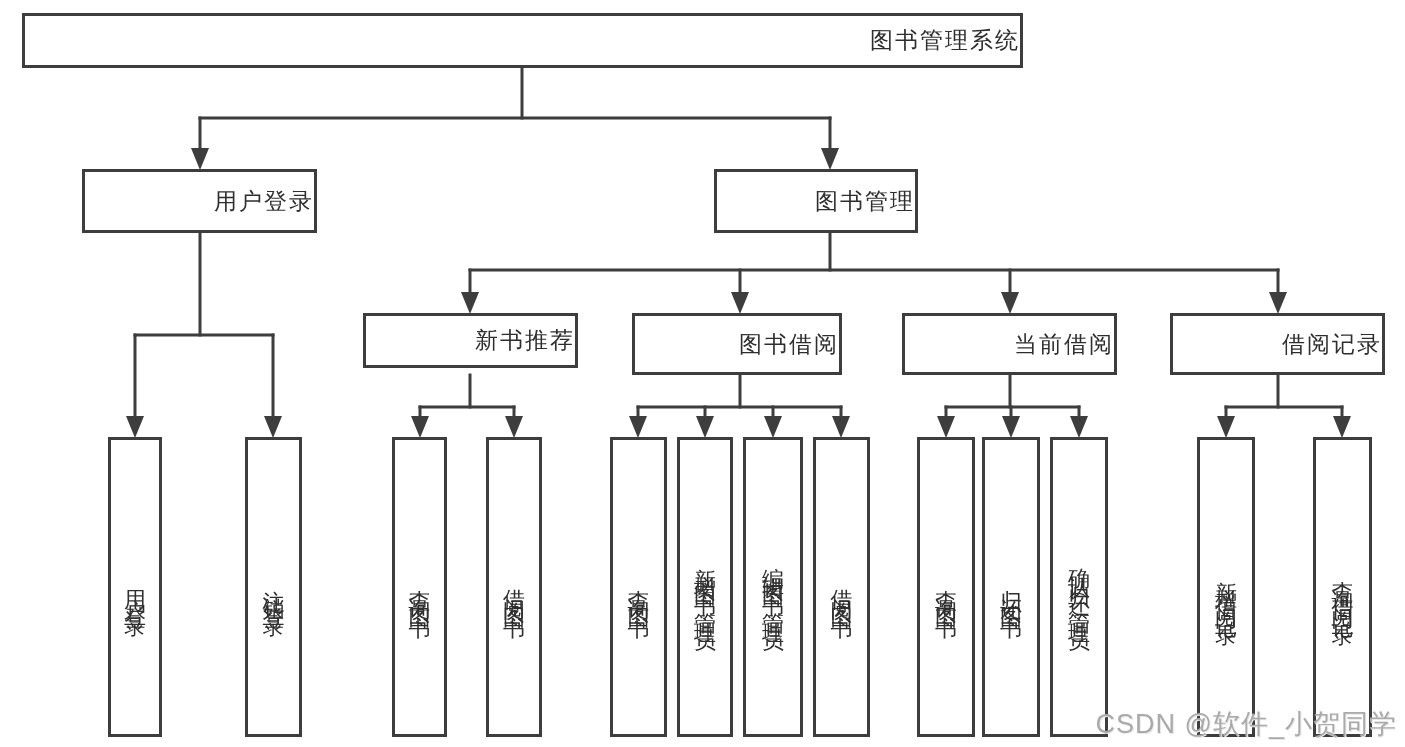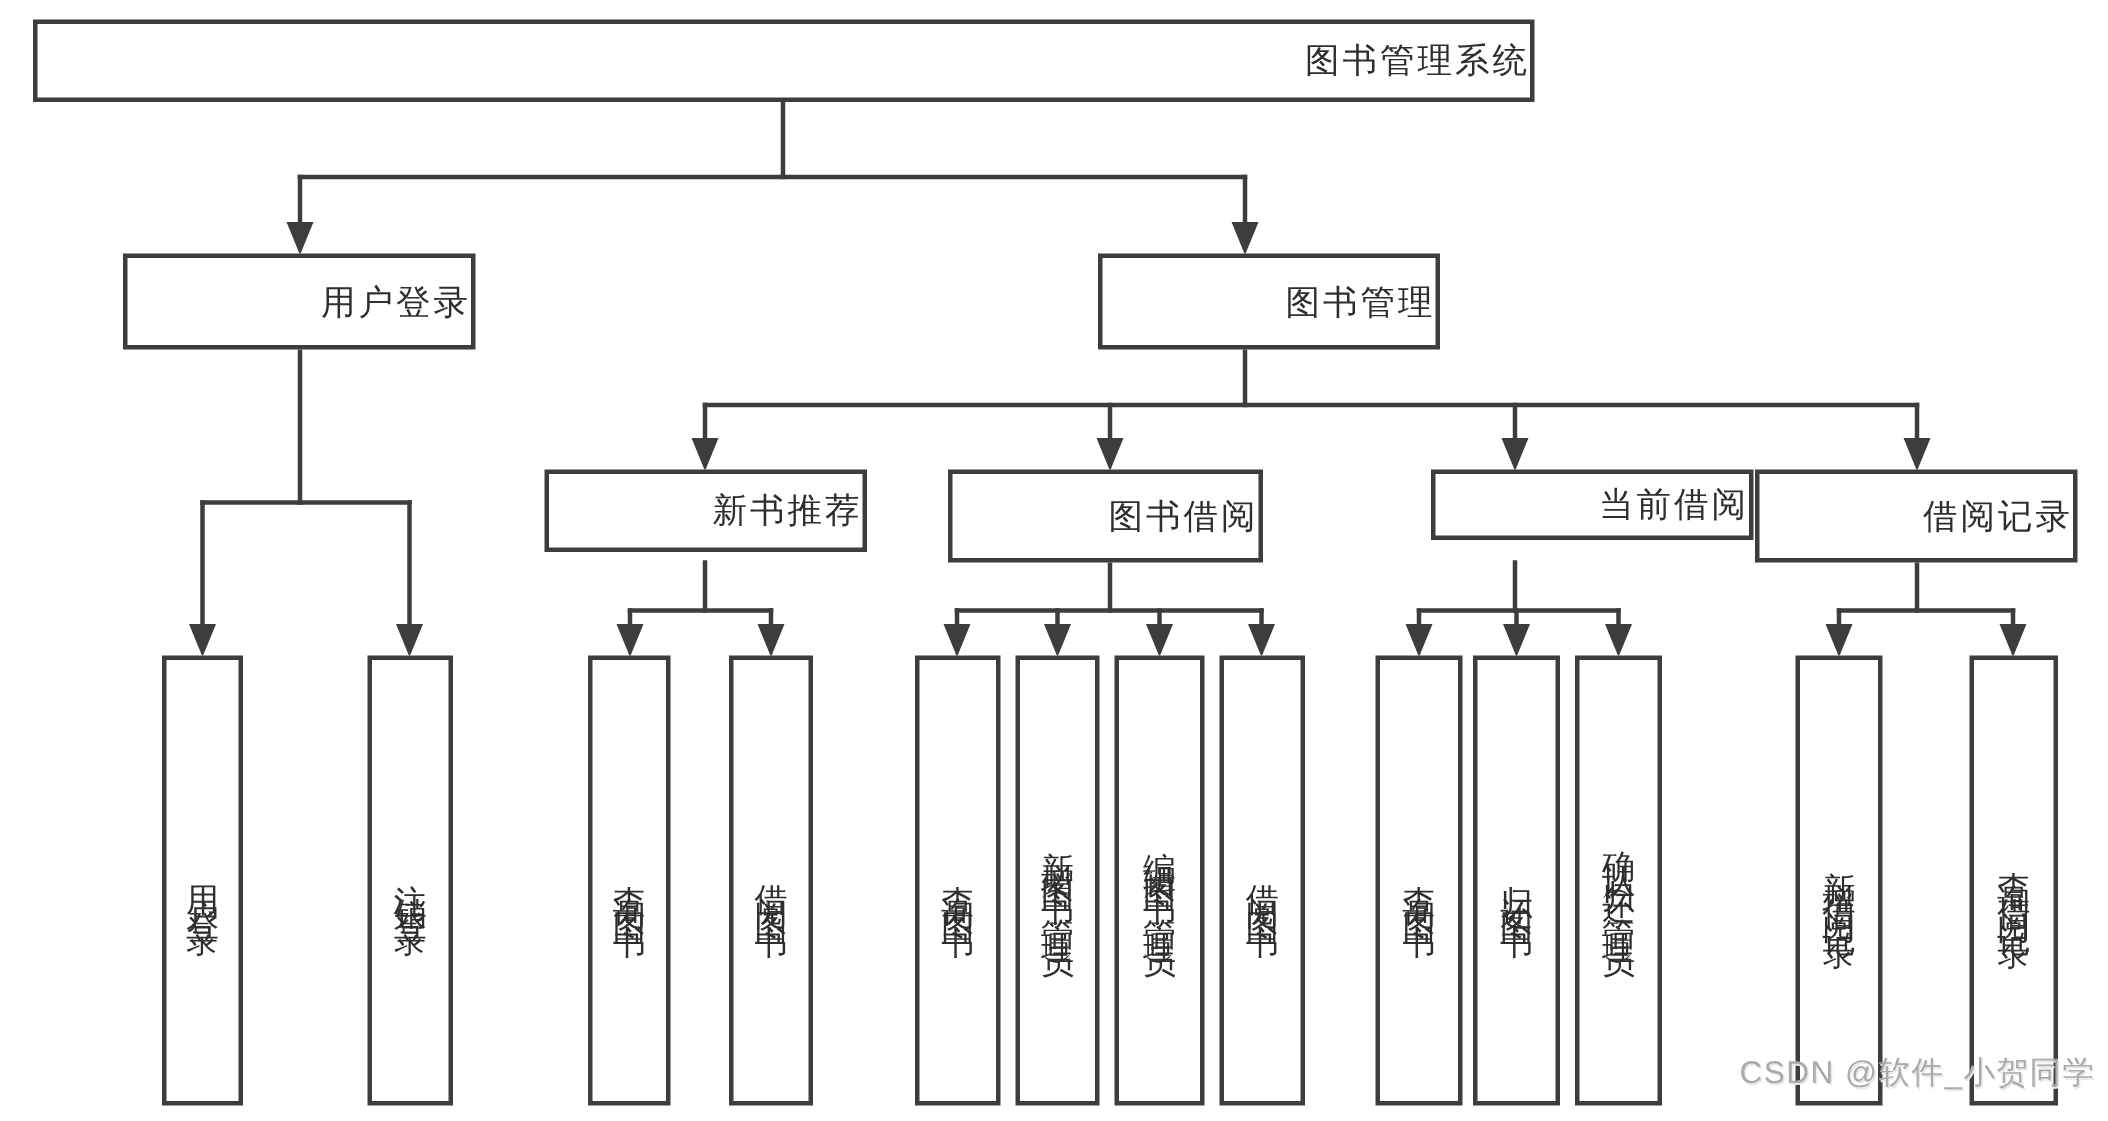--- a/index.html
+++ b/index.html
@@ -37,22 +37,22 @@
     writing-mode: vertical-rl;
     font-size: 22px;
     letter-spacing: 9px;
     line-height: 1;
     padding-top: 6px;
   }
   .v-box span { display: inline; }
   .watermark {
     position: absolute;
     right: 8px;
-    bottom: 18px;
-    font-size: 21px;
+    bottom: 5px;
+    font-size: 27px;
     color: #aaaaaa;
     letter-spacing: 1px;
     text-shadow: 1px 1px 0 #e8e8e8;
     white-space: nowrap;
   }
 </style>
 </head>
 <body>
 
 <div class="canvas">
@@ -119,31 +119,31 @@
     <polygon points="1333,416 1351,416 1342,438" fill="#3d3d3d" stroke="none"></polygon>
   </svg>
 
   <div class="box h-box" style="left:22px;top:13px;width:1001px;height:55px">
     <span>图书管理系统</span>
   </div>
 
   <div class="box h-box" style="left:82px;top:169px;width:235px;height:64px">
     <span>用户登录</span>
   </div>
-  <div class="box h-box" style="left:732px;top:169px;width:228px;height:64px">
+  <div class="box h-box" style="left:714px;top:169px;width:204px;height:64px">
     <span>图书管理</span>
   </div>
 
   <div class="box h-box" style="left:363px;top:313px;width:215px;height:55px">
     <span>新书推荐</span>
   </div>
   <div class="box h-box" style="left:632px;top:313px;width:210px;height:62px">
     <span>图书借阅</span>
   </div>
-  <div class="box h-box" style="left:954px;top:313px;width:215px;height:47px">
+  <div class="box h-box" style="left:902px;top:313px;width:215px;height:62px">
     <span>当前借阅</span>
   </div>
   <div class="box h-box" style="left:1170px;top:313px;width:215px;height:62px">
     <span>借阅记录</span>
   </div>
 
   <div class="box v-box" style="left:108px;top:437px;width:54px;height:300px">
     <span>用户登录</span>
   </div>
   <div class="box v-box" style="left:245px;top:437px;width:57px;height:300px">

